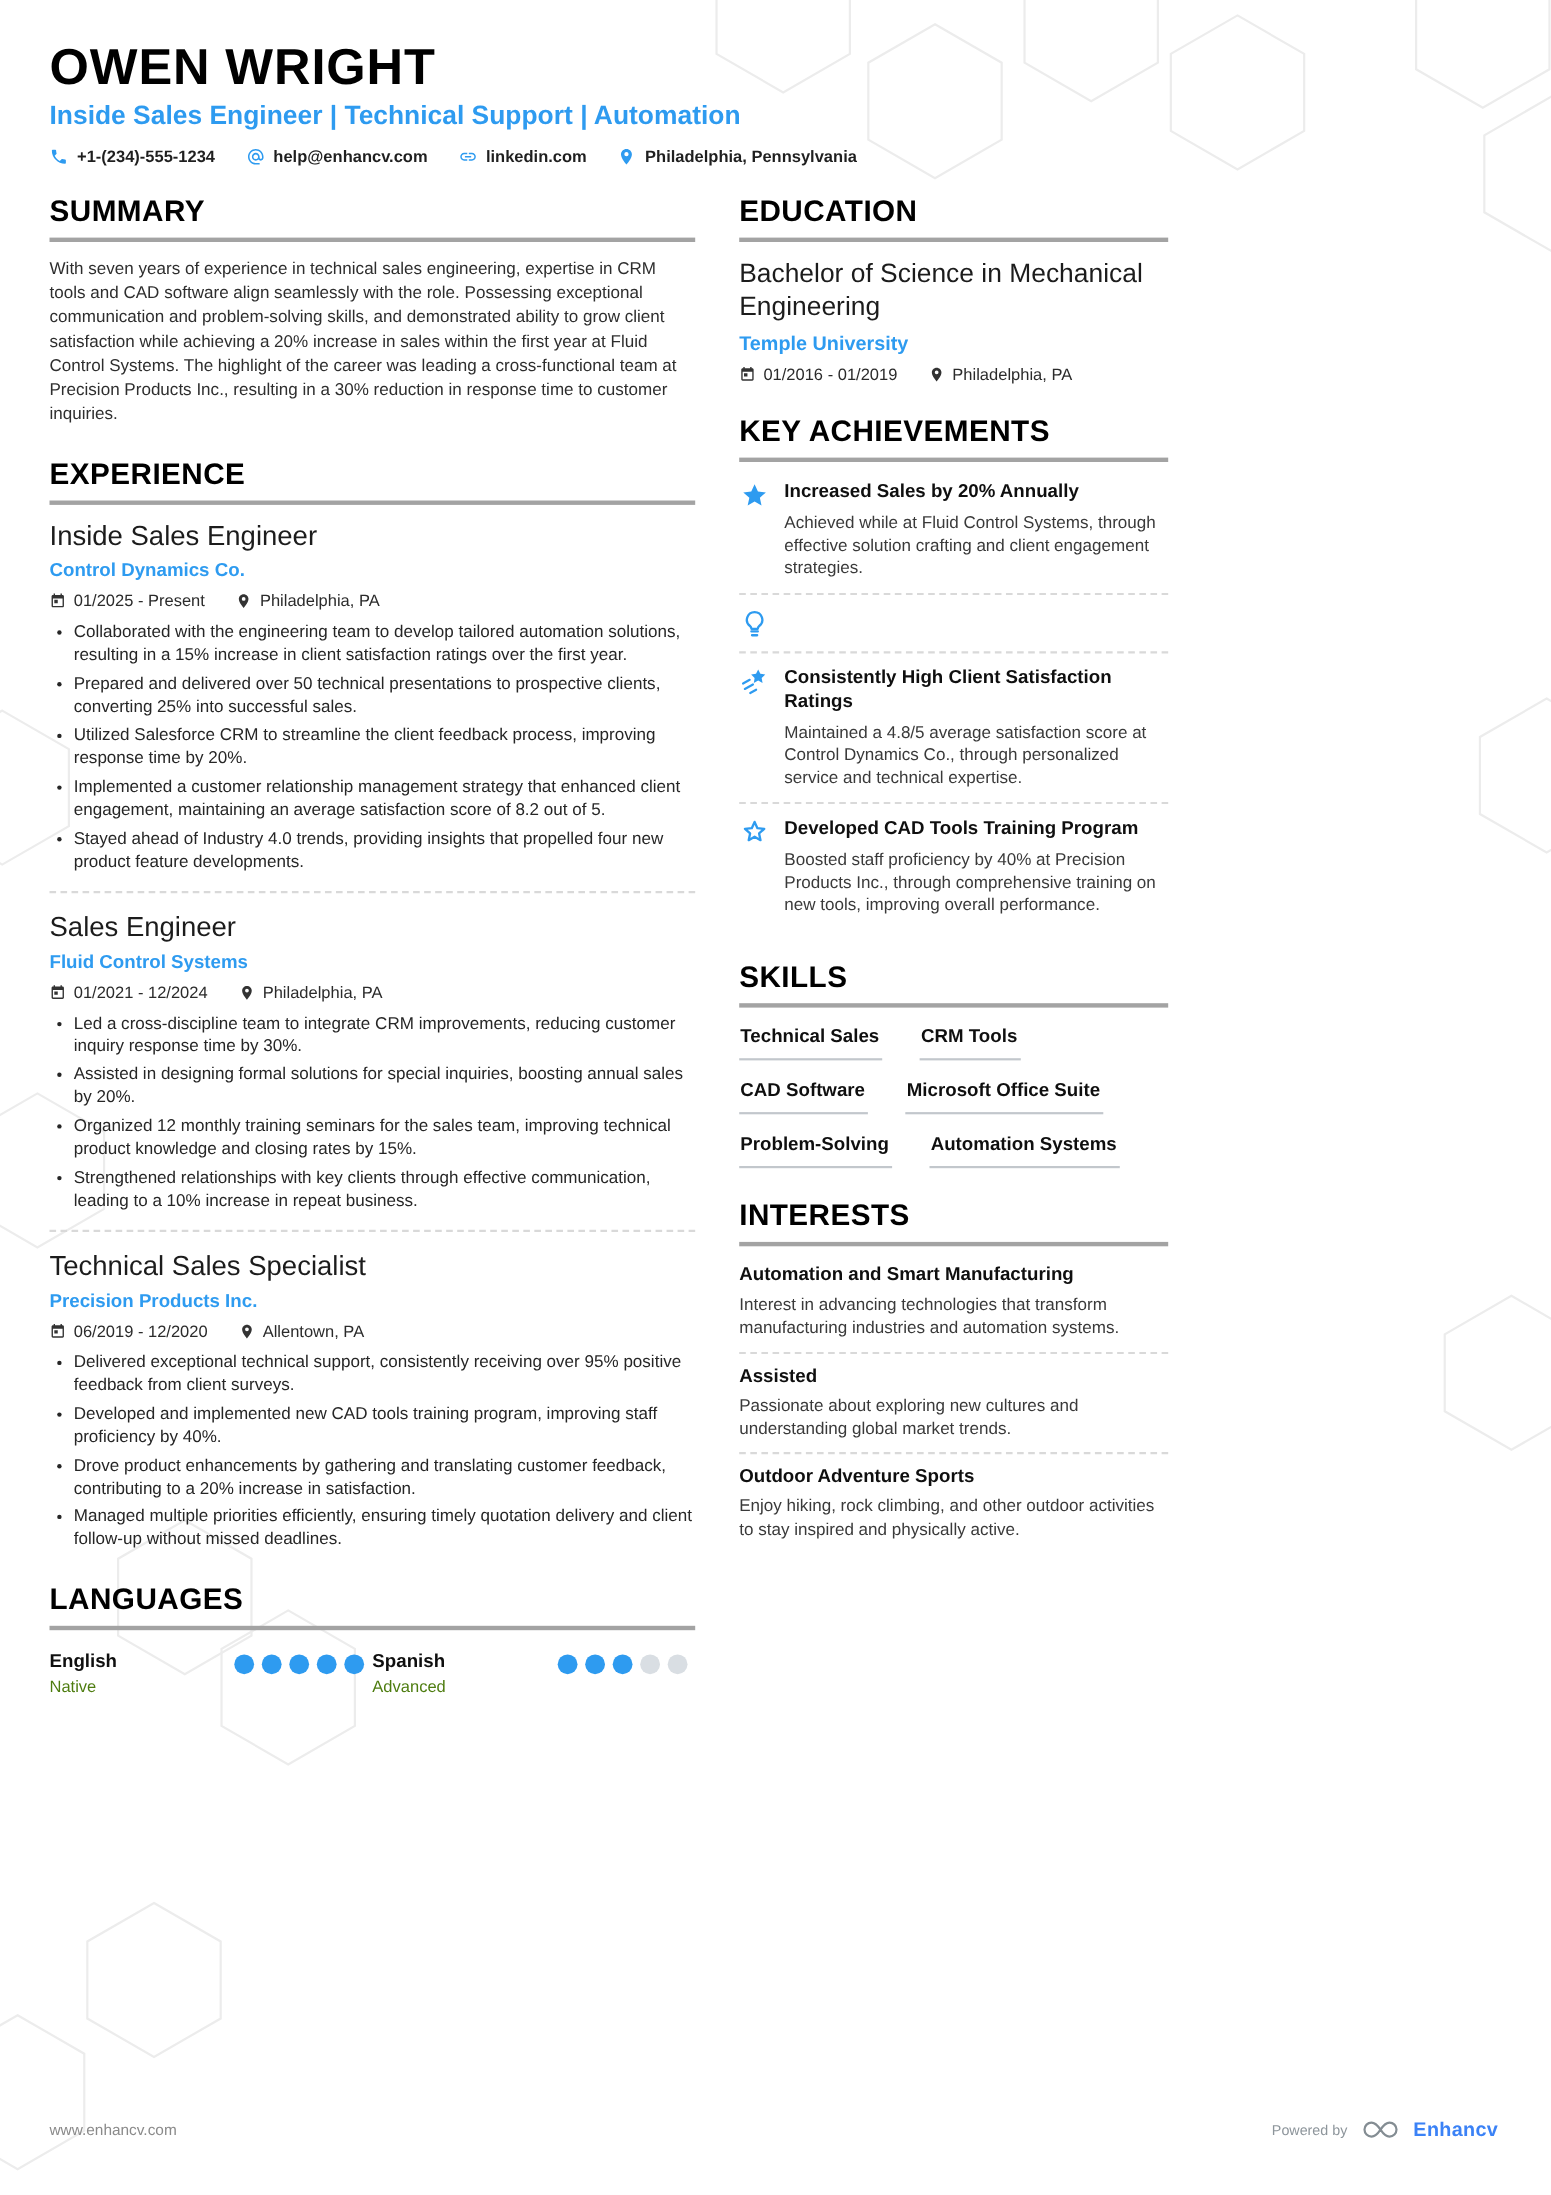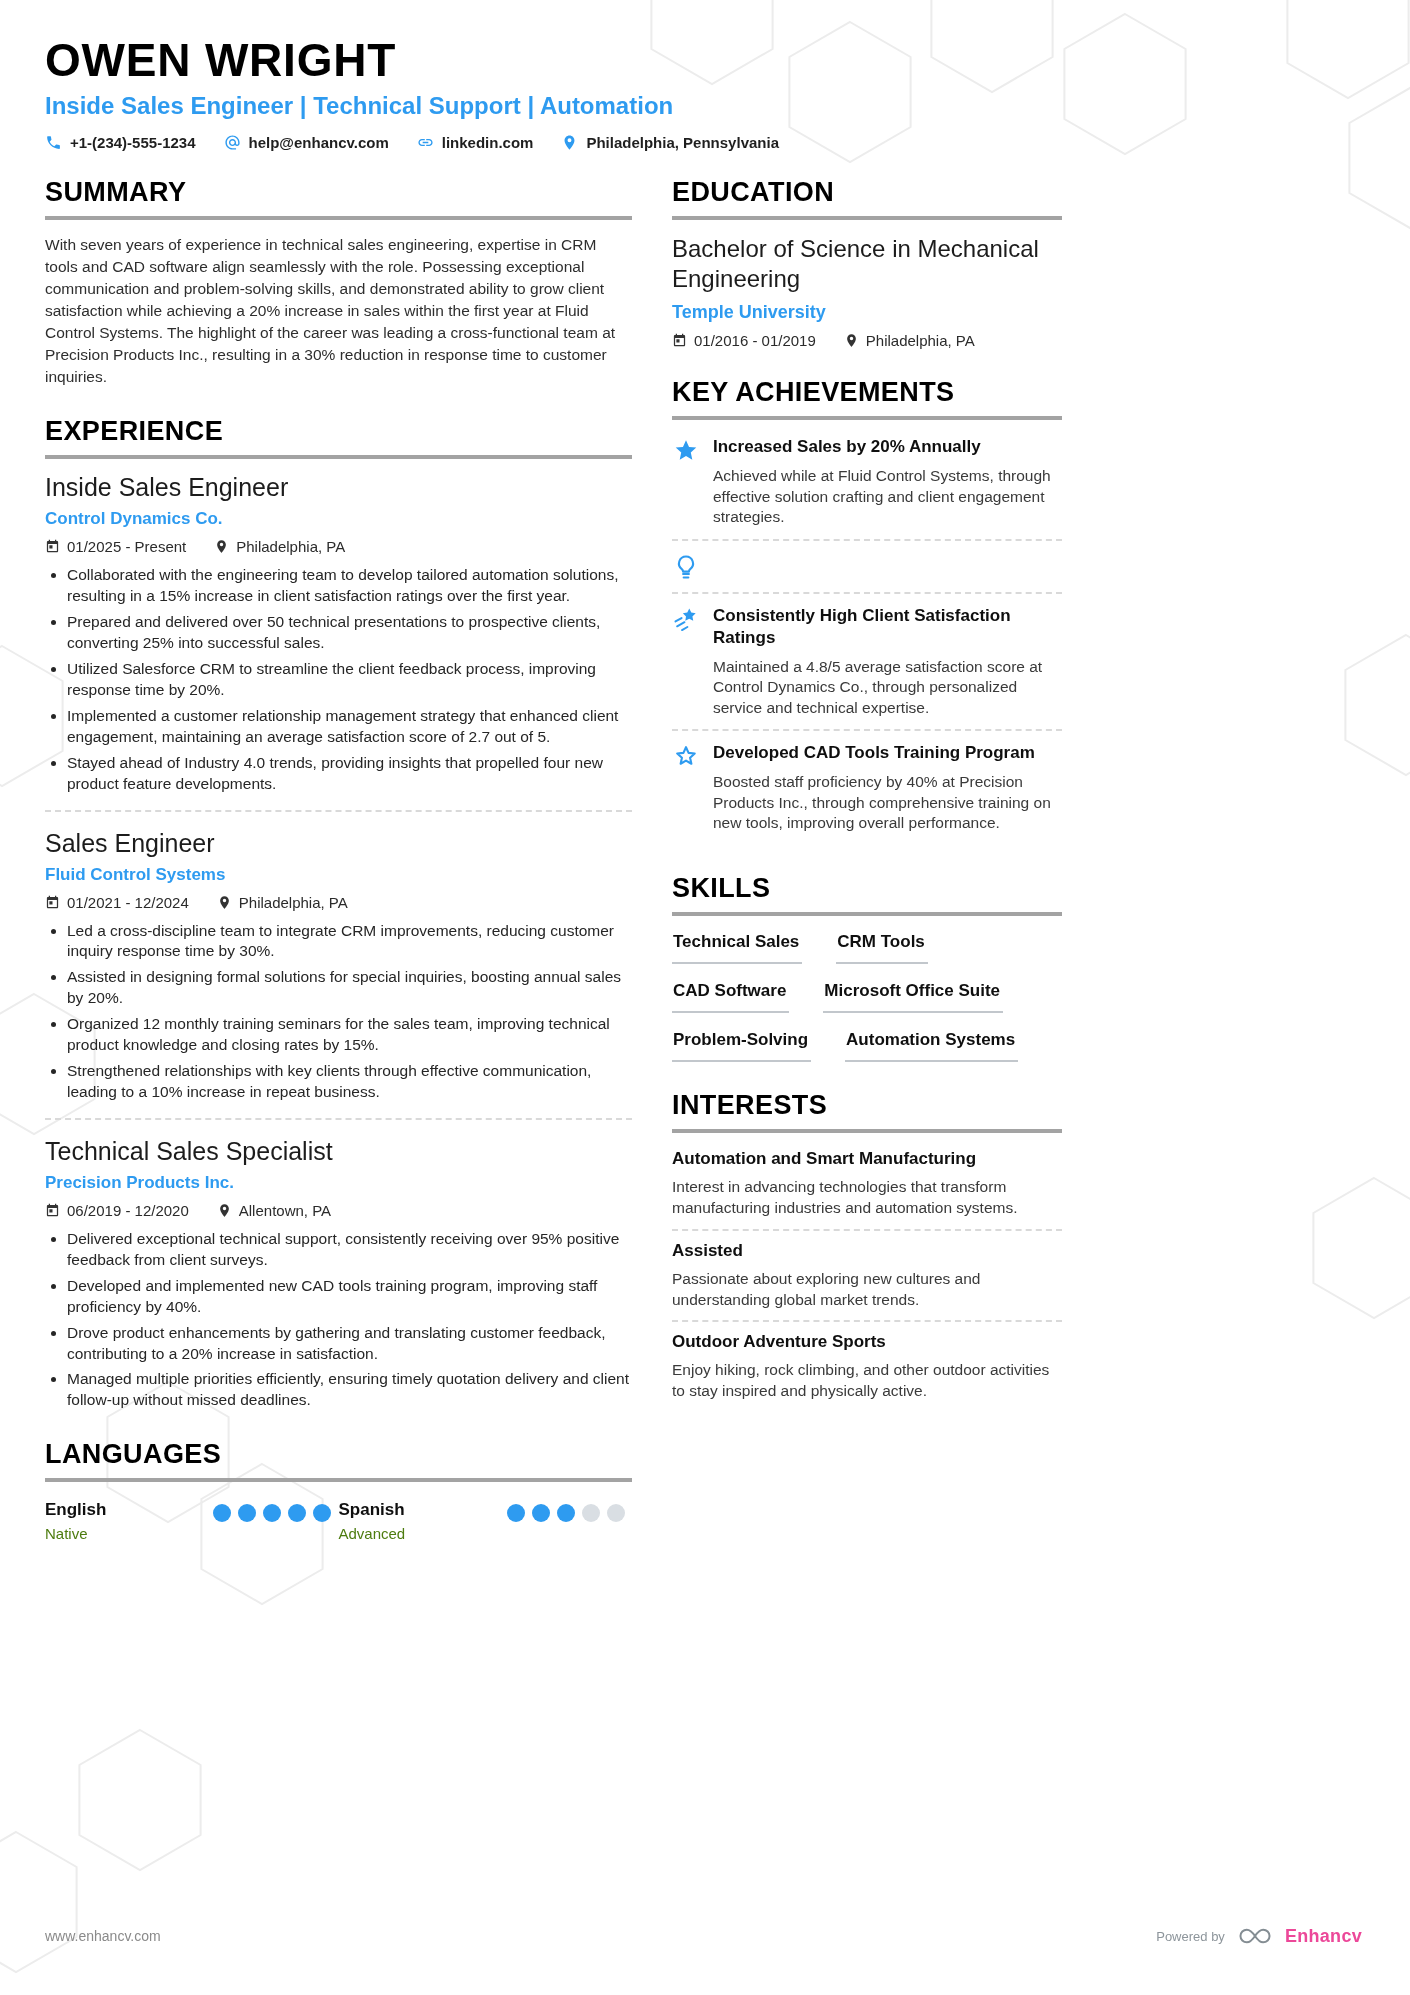--- a/index.html
+++ b/index.html
@@ -74,21 +74,21 @@
   .lang-level { font-size:15px; color:#4d7c0f; margin-top:5px; }
   .dots { display:flex; gap:7px; margin-top:4px; }
   .dot { width:18px; height:18px; border-radius:50%; background:#d9dee3; }
   .dot.filled { background:var(--accent); }
 
   
   .footer { position:absolute; left:45px; right:48px; bottom:48px; display:flex; justify-content:space-between; align-items:center; z-index:1; }
   .site { font-size:14px; color:#8a8a8a; }
   .powered { display:flex; align-items:center; gap:10px; font-size:13px; color:#8d959b; }
   .logo { width:40px; height:22px; color:#848d93; }
-  .brand { font-size:18px; font-weight:600; color:#ec4899; letter-spacing:.3px;text-align:right; }
+  .brand { font-size:18px; font-weight:600; color:#3b82f6; letter-spacing:.3px;text-align:right; }
 </style>
 </head>
 <body>
 
 <svg class="hexbg" width="1410" height="1995" viewBox="0 0 1410 1995" aria-hidden="true">
   <defs>
       <polygon id="hex" points="0,-70 60.6,-35 60.6,35 0,70 -60.6,35 -60.6,-35"></polygon>
     </defs>
   <g fill="none" stroke="#ececec" stroke-width="2">
     <use href="#hex" transform="translate(712,14)"></use>
@@ -179,21 +179,21 @@
                       <path fill="currentColor" d="M12 2C8.1 2 5 5.1 5 9c0 5.2 7 13 7 13s7-7.8 7-13c0-3.9-3.1-7-7-7zm0 9.5A2.5 2.5 0 1 1 12 6a2.5 2.5 0 0 1 0 5.5z"></path>
                     </svg>
                   </span>
                   <span>Philadelphia, PA</span>
                 </span>
               </div>
               <ul class="bullets">
                 <li>Collaborated with the engineering team to develop tailored automation solutions, resulting in a 15% increase in client satisfaction ratings over the first year.</li>
                 <li>Prepared and delivered over 50 technical presentations to prospective clients, converting 25% into successful sales.</li>
                 <li>Utilized Salesforce CRM to streamline the client feedback process, improving response time by 20%.</li>
-                <li>Implemented a customer relationship management strategy that enhanced client engagement, maintaining an average satisfaction score of 2.7 out of 5.</li>
+                <li>Implemented a customer relationship management strategy that enhanced client engagement, maintaining an average satisfaction score of 8.2 out of 5.</li>
                 <li>Stayed ahead of Industry 4.0 trends, providing insights that propelled four new product feature developments.</li>
               </ul>
             </div>
             <div class="dashed-sep"></div>
             <div class="job">
               <div class="job-title">Sales Engineer</div>
               <div class="job-company">Fluid Control Systems</div>
               <div class="job-meta">
                 <span class="meta-item">
                   <span class="icn meta-icn">

